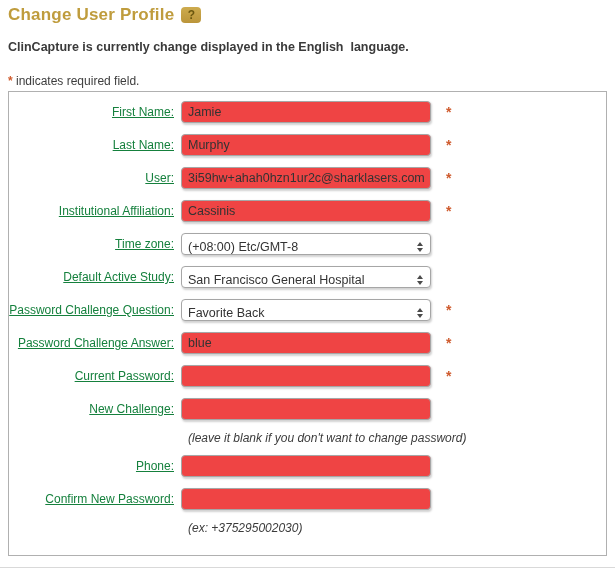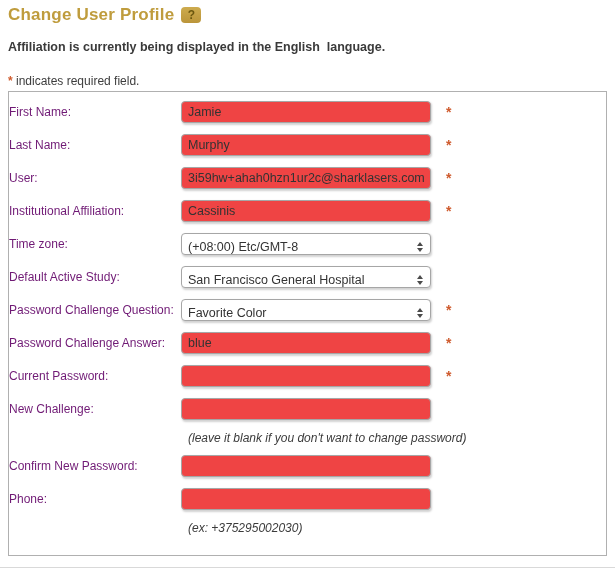--- a/index.html
+++ b/index.html
@@ -41,22 +41,22 @@
   
   .form-box {
     margin: 3px 8px 0 8px;
     border: 1px solid #b0b0b0;
     background: #ffffff;
     padding: 9px 0 10px 0;
   }
   .form-row { display: flex; align-items: center; margin-bottom: 11px; }
   .form-row:last-child { margin-bottom: 0; }
   .row-label {
-    width: 172px; text-align: left; padding-right: 7px;
-    font-size: 12px; color: #701a75; flex: none;
+    width: 172px; text-align: right; padding-right: 7px;
+    font-size: 12px; color: #15803d; flex: none; text-decoration: underline;
   }
   .text-input {
     width: 250px; height: 22px; flex: none;
     border: 1px solid #a6a6a6; border-radius: 4px;
     padding: 1px 6px 2px 6px;
     font-family: "Liberation Sans", sans-serif;
     font-size: 12.5px; color: #333;
     box-shadow: 1px 1.5px 2px rgba(0,0,0,0.18);
     outline: none; background: #ef4444;
   }
@@ -104,21 +104,21 @@
 </head>
 <body>
 
 <div class="page">
 
   <div class="header">
     <div class="title-row">
       <span class="page-title">Change User Profile</span>
       <span class="help-badge">?</span>
     </div>
-    <div class="language-notice">Affiliation is currently being displayed in the English  language.</div>
+    <div class="language-notice">ClinCapture is currently change displayed in the English  language.</div>
     <div class="required-note"><span class="req-symbol">*</span><span> indicates required field.</span></div>
   </div>
 
   <div class="form-box">
 
     <div class="form-row">
       <label class="row-label">First Name:</label>
       <input class="text-input" type="text" value="Jamie" style="">
       <span class="row-required">*</span>
     </div>
@@ -161,21 +161,21 @@
             <span class="tri-up"></span>
             <span class="tri-down"></span>
           </span>
       </div>
       <span class="row-required"></span>
     </div>
 
     <div class="form-row">
       <label class="row-label">Password Challenge Question:</label>
       <div class="select-box">
-        <span>Favorite Color</span>
+        <span>Favorite Back</span>
         <span class="stepper">
             <span class="tri-up"></span>
             <span class="tri-down"></span>
           </span>
       </div>
       <span class="row-required">*</span>
     </div>
 
     <div class="form-row">
       <label class="row-label">Password Challenge Answer:</label>
@@ -191,28 +191,28 @@
 
     <div class="form-row">
       <label class="row-label">New Challenge:</label>
       <input class="text-input" type="password" value="" style="">
       <span class="row-required"></span>
     </div>
 
     <div class="hint-row">(leave it blank if you don't want to change password)</div>
 
     <div class="form-row">
+      <label class="row-label">Phone:</label>
+      <input class="text-input" type="text" value="" style="">
+      <span class="row-required"></span>
+    </div>
+
+    <div class="form-row">
       <label class="row-label">Confirm New Password:</label>
       <input class="text-input" type="password" value="" style="">
-      <span class="row-required"></span>
-    </div>
-
-    <div class="form-row">
-      <label class="row-label">Phone:</label>
-      <input class="text-input" type="text" value="" style="">
       <span class="row-required"></span>
     </div>
 
     <div class="hint-row">(ex: +375295002030)</div>
 
   </div>
 
   <div class="button-bar">
     <button class="btn btn-back">Back</button>
     <button class="btn btn-continue">Continue</button>

